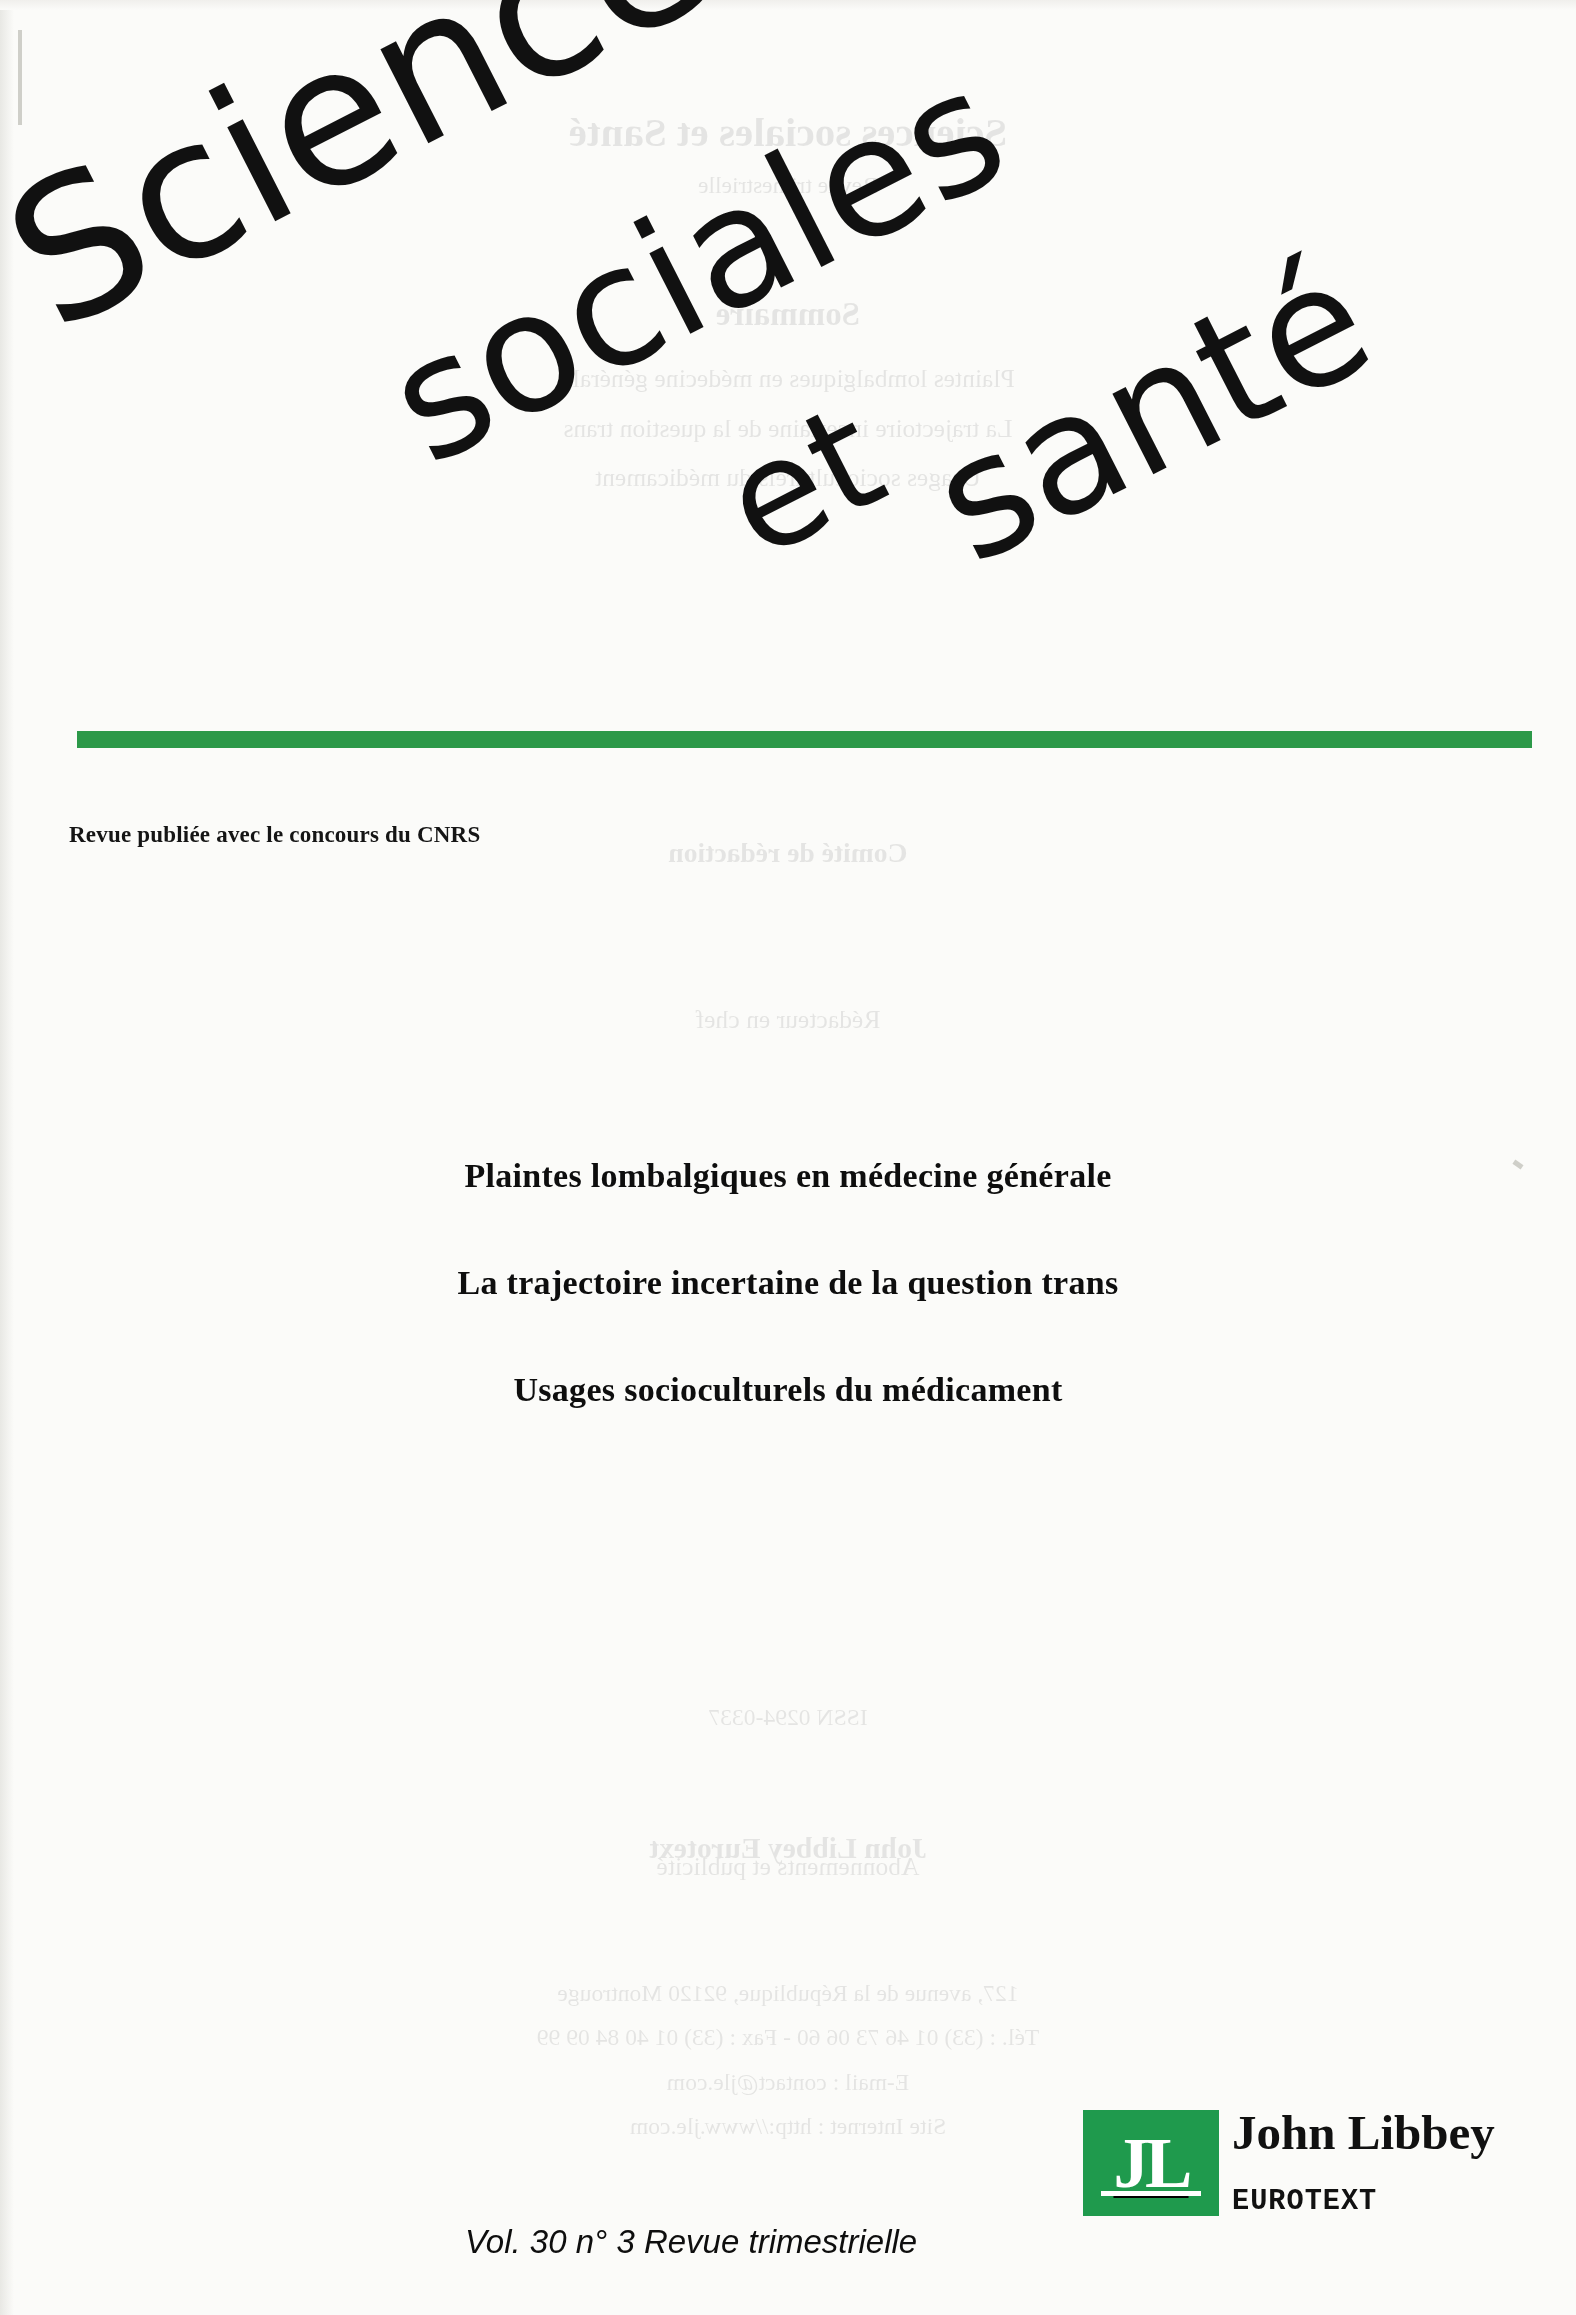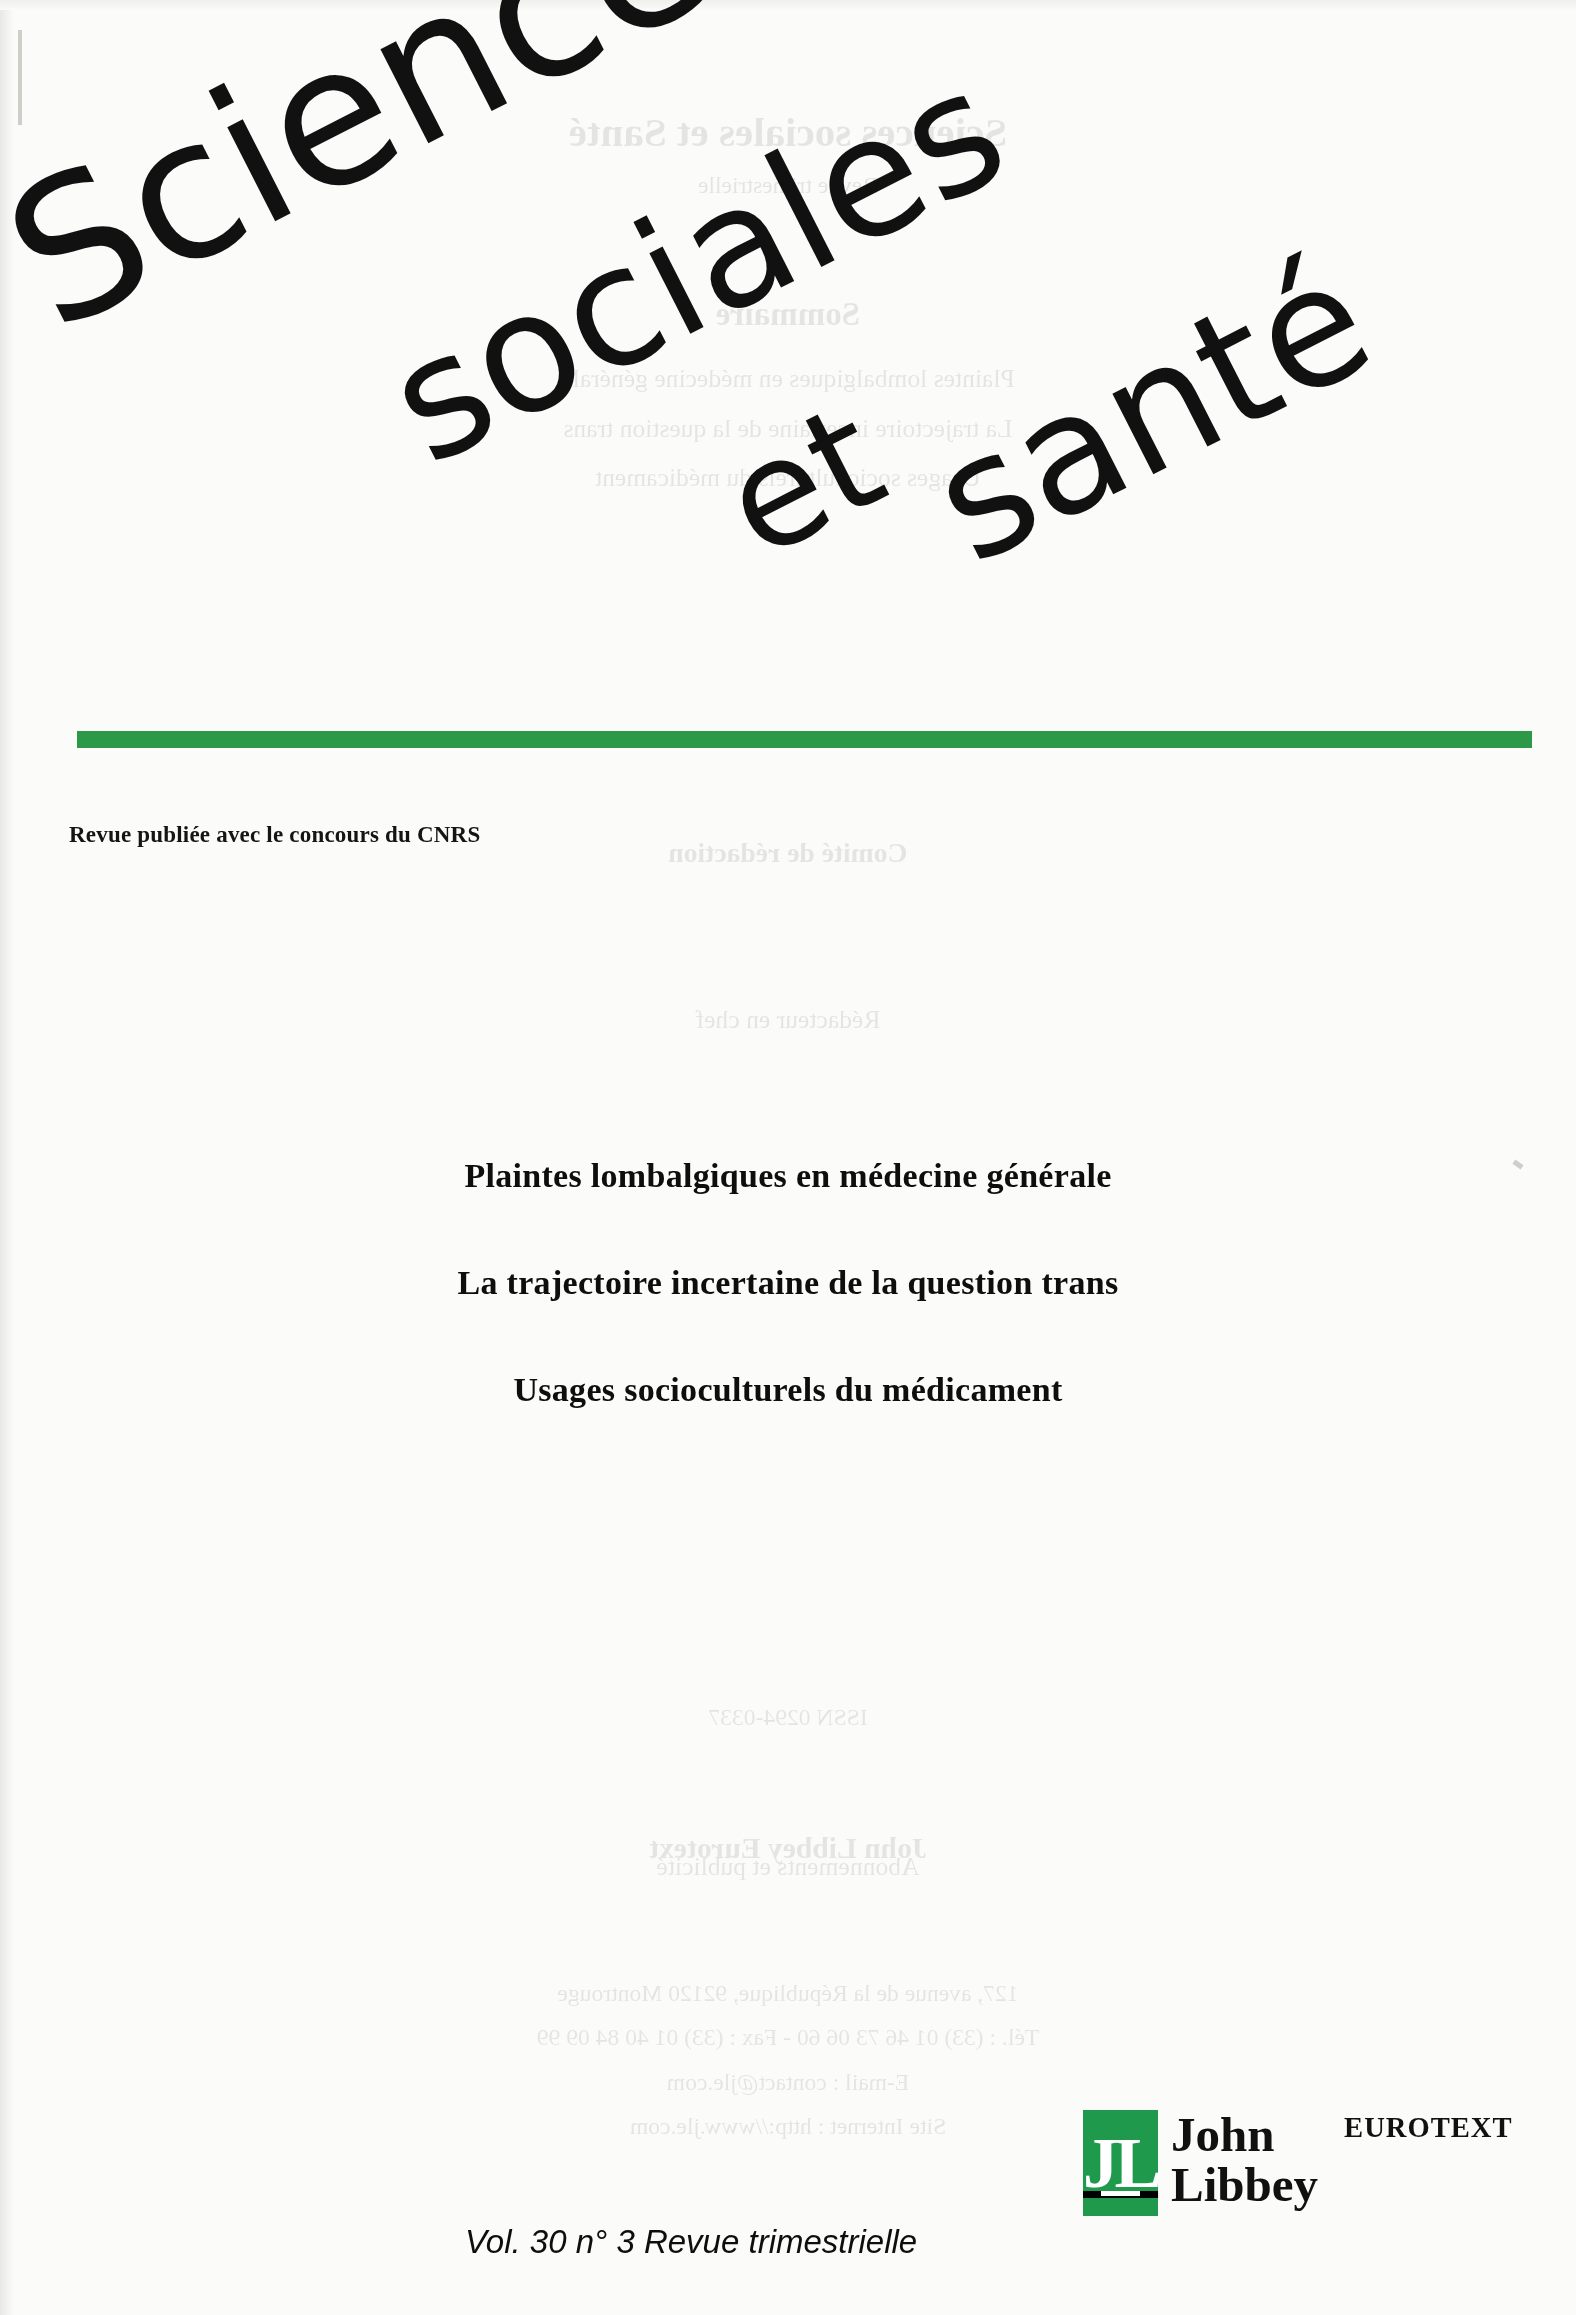--- a/index.html
+++ b/index.html
@@ -181,33 +181,33 @@
     left: 17.7px;
     right: 17.7px;
     bottom: 19.7px;
     height: 4.9px;
     background: #ffffff;
   }
   .publisher-name {
     flex: 1;
     padding-left: 13px;
     display: flex;
-    flex-direction: row;
+    flex-direction: column;
     justify-content: center;
     gap: 26px;
   }
   .publisher-name .main {
     font-family: "Liberation Serif", serif;
     font-weight: bold;
     font-size: 49px;
     color: #111111;
     line-height: 1.02;
   }
   .publisher-name .sub {
-    font-family: Liberation Serif, serif;
+    font-family: Liberation Mono, monospace;
     font-weight: bold;
     font-size: 28.6px;
     color: #111111;
     letter-spacing: 1px;
     margin-top: 2px;
   }
 
   
   .showthrough {
     position: absolute;

